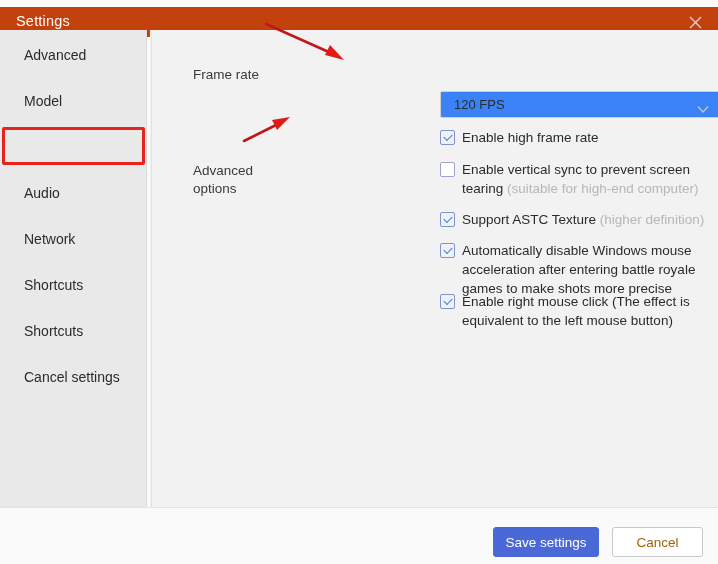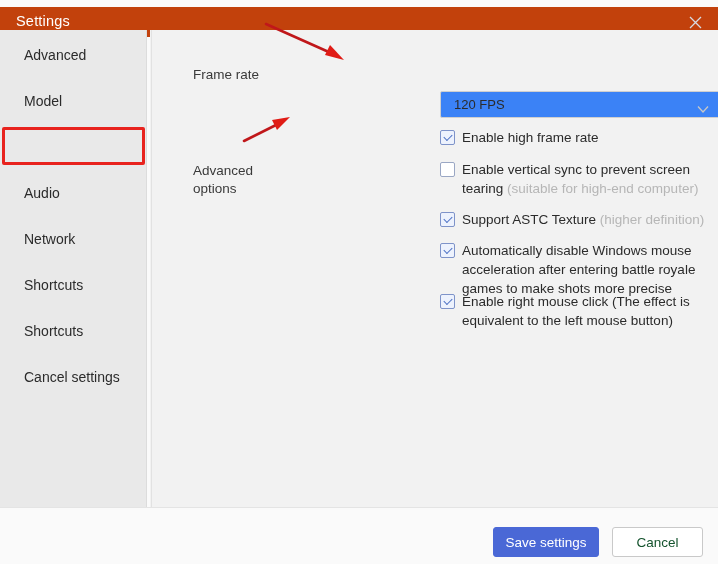--- a/index.html
+++ b/index.html
@@ -119,21 +119,21 @@
     position:absolute;height:30px;border-radius:3px;
     display:flex;align-items:center;justify-content:center;
     font-size:13.5px;cursor:pointer;box-sizing:border-box;
   }
   .btn-primary{
     left:493px;top:19px;width:106px;
     background:#4a68d6;color:#ffffff;border:1px solid #4a68d6;
   }
   .btn-secondary{
     left:612px;top:19px;width:91px;
-    background:#ffffff;color:#14532d;border:1px solid #c9c9c9;
+    background:#ffffff;color:#a16207;border:1px solid #c9c9c9;
   }
 
   
   .annot-layer{
     position:absolute;left:0;top:0;width:718px;height:564px;
     pointer-events:none;
   }
 </style>
 </head>
 <body>

